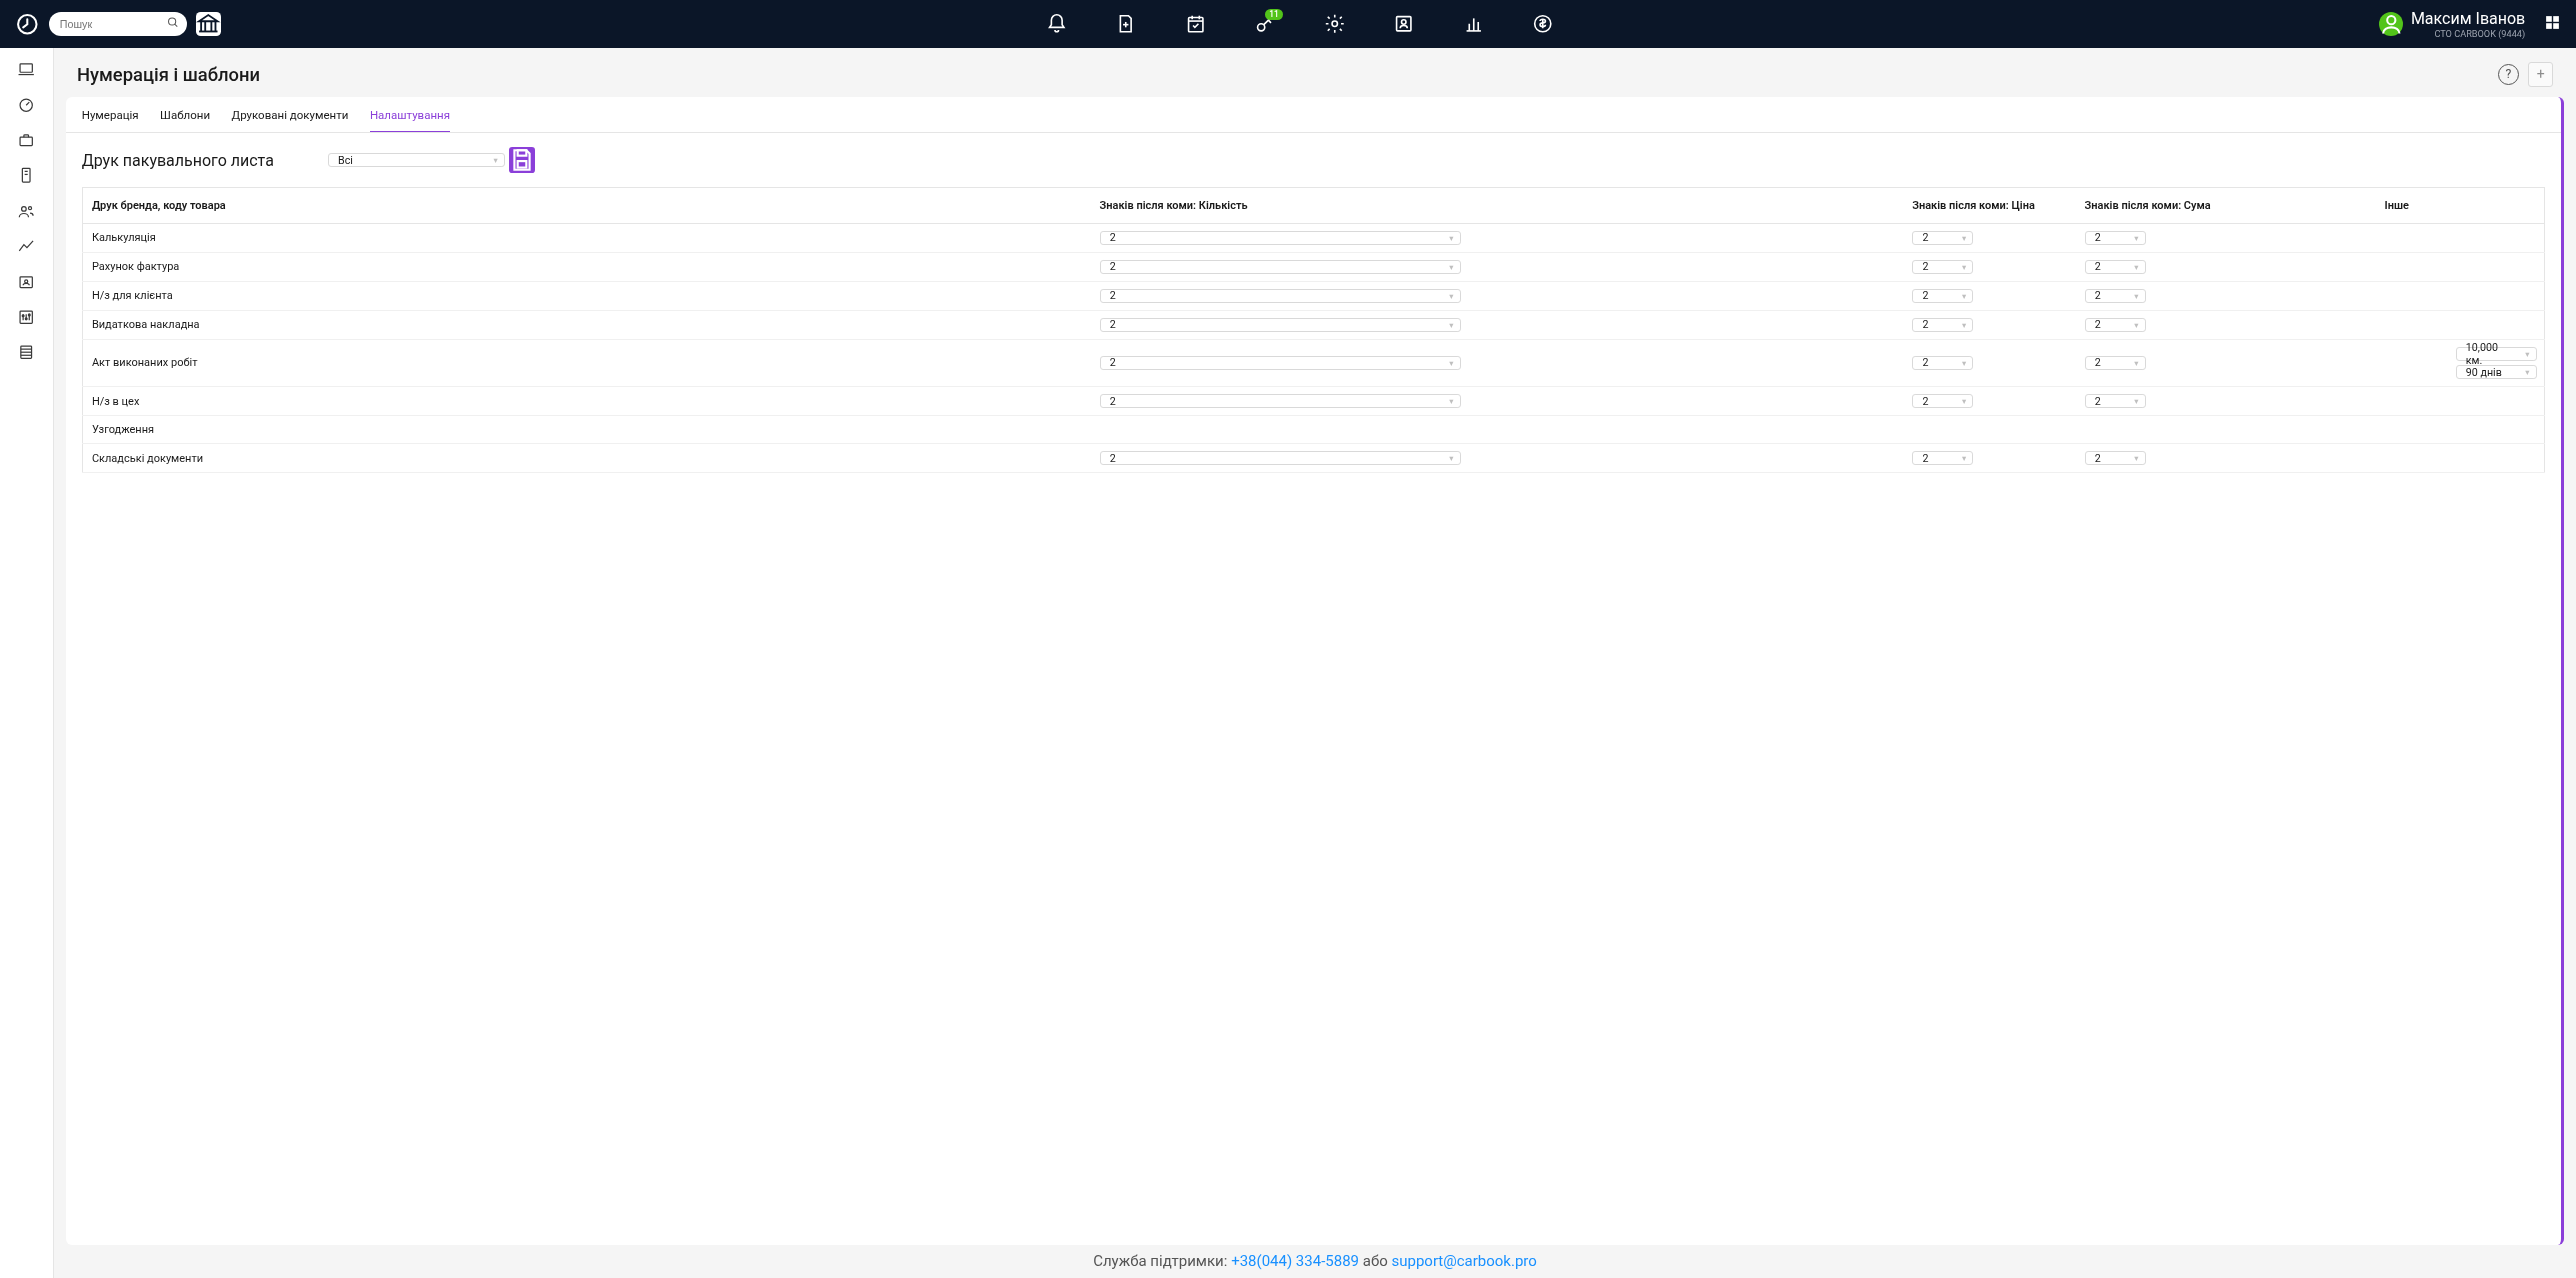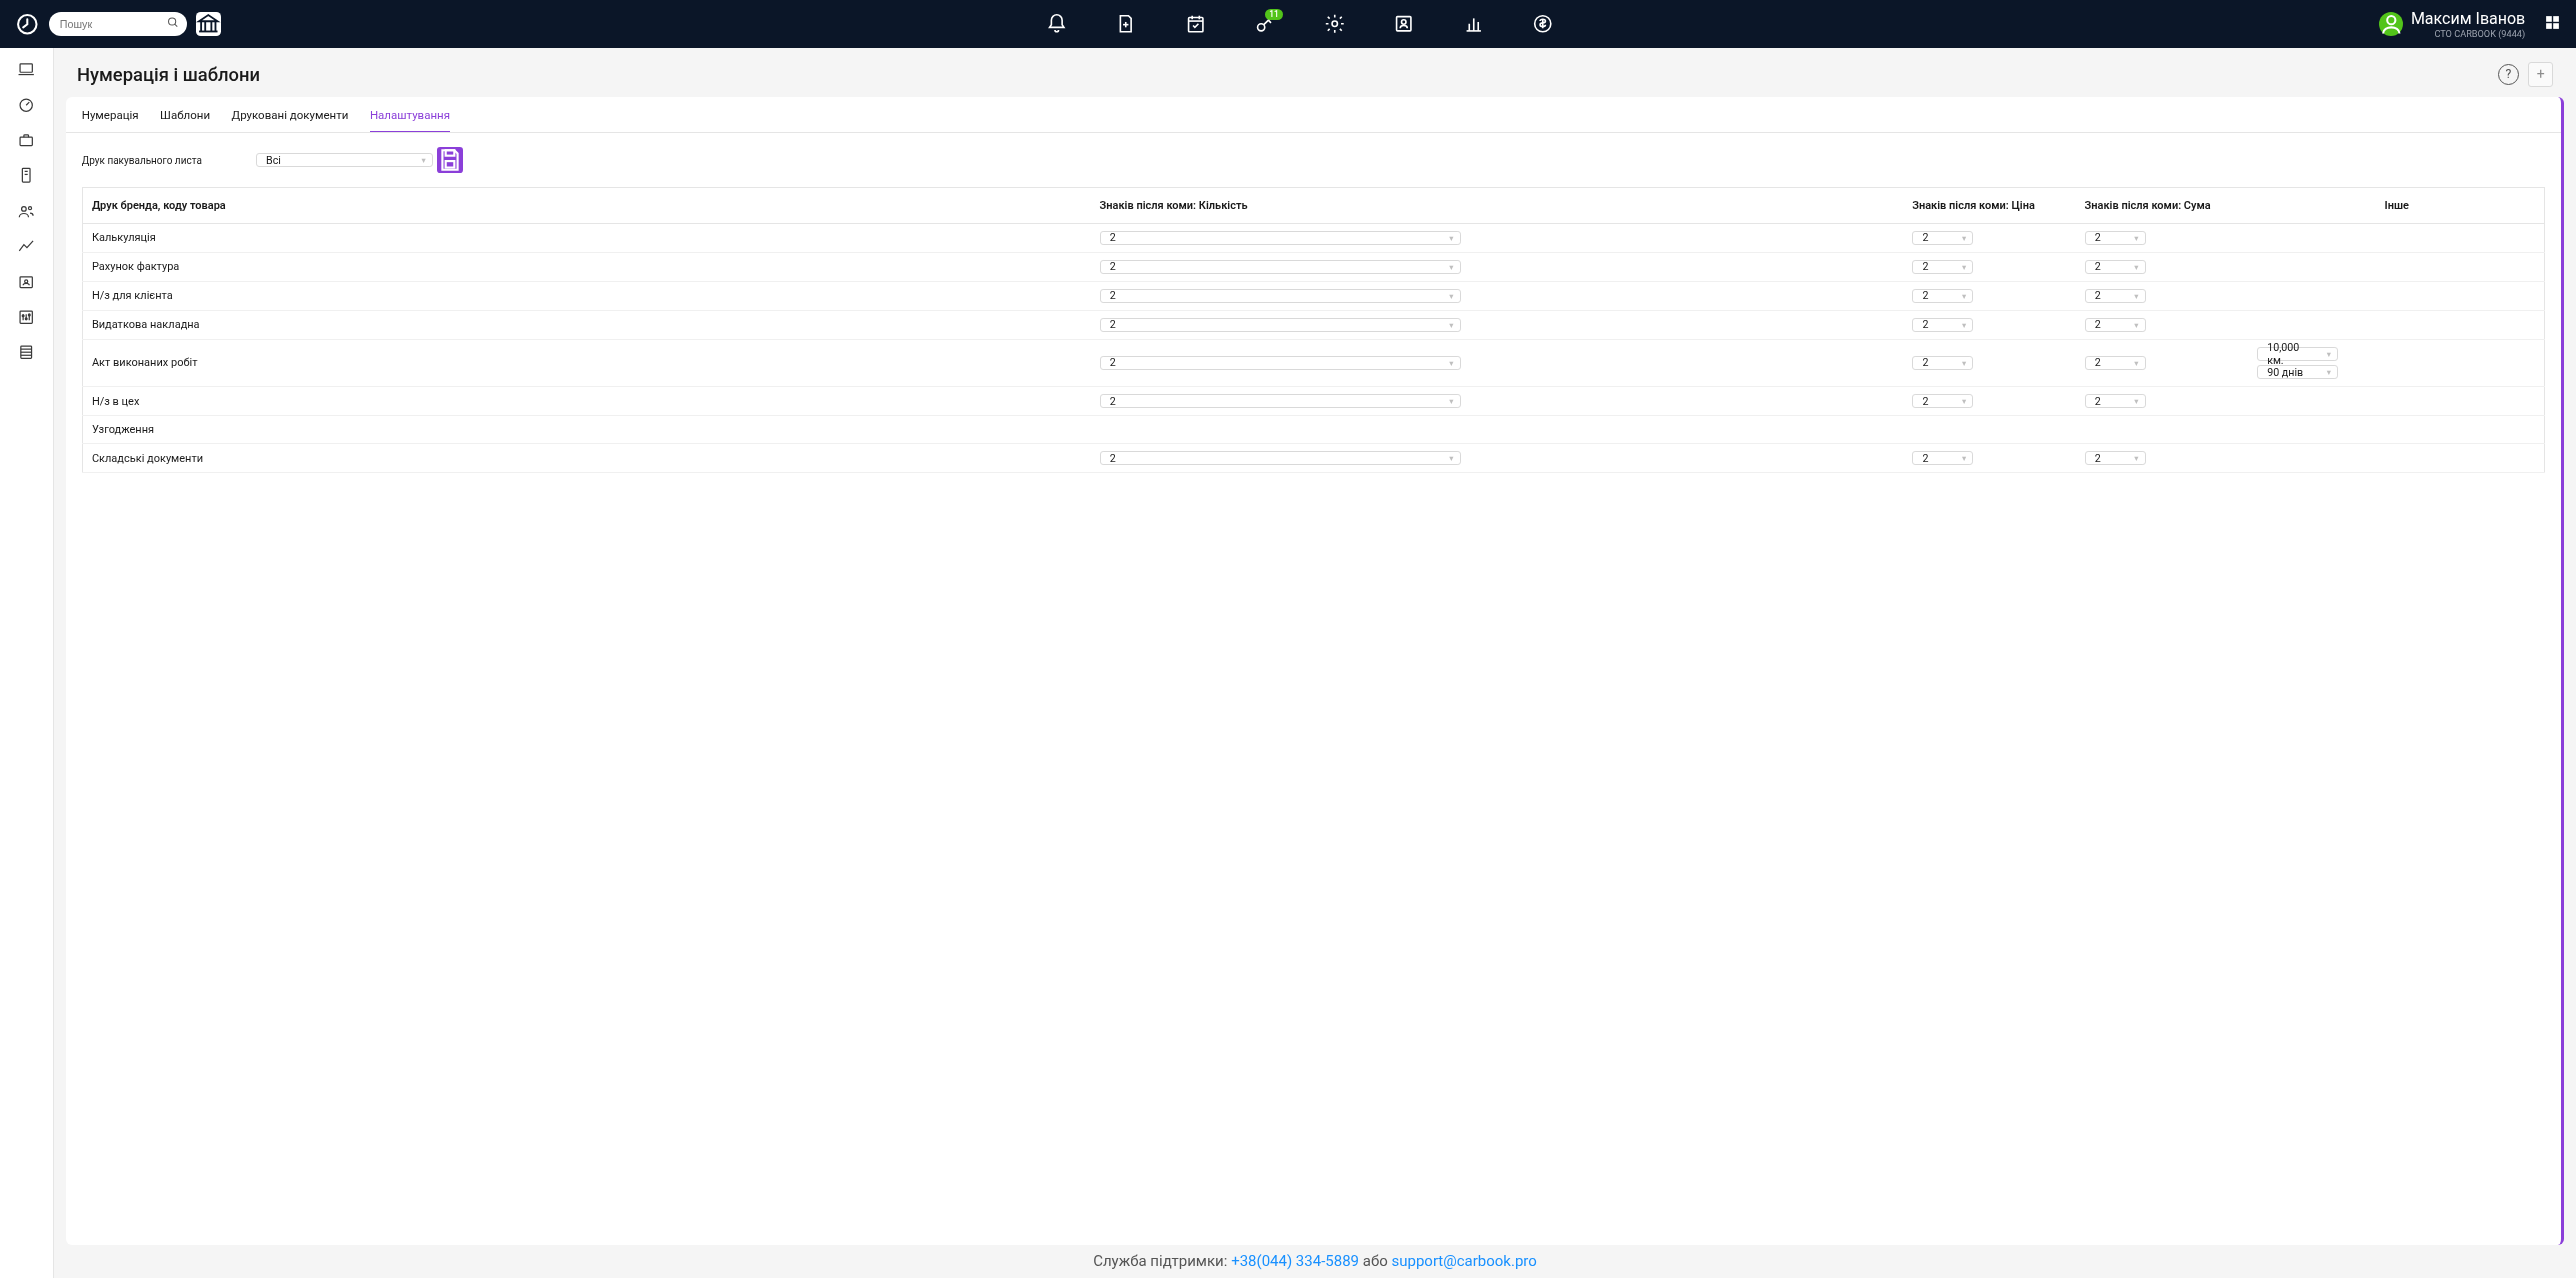--- a/index.html
+++ b/index.html
@@ -36,21 +36,21 @@
 
 .card { background: #fff; border-radius: 6.1px; margin: 0 12.3px 0 12.3px; flex: 1; display: flex; flex-direction: column; overflow: hidden; position: relative; border-right: 3.1px solid #8b3fd9; }
 
 
 .tabs { display: flex; gap: 21.5px; padding: 10.7px 15.4px 0; border-bottom: 0.8px solid #e5e5e5; }
 .tab { padding-bottom: 9.2px; font-size: 11.5px; color: #1a1a1a; cursor: pointer; border-bottom: 1.5px solid transparent; }
 .tab.active { color: #8b3fd9; border-bottom-color: #8b3fd9; }
 
 
 .filter-row { display: flex; align-items: center; gap: 54px; padding: 14px 15.4px; }
-.filter-row label { font-size: 10px; color: #1a1a1a; }
+.filter-row label { font-size: 16px; color: #1a1a1a; }
 .filter-row .select-wrap { display: flex; align-items: center; gap: 4.6px; }
 
 .select { position: relative; height: 14px; border: 0.8px solid #d9d9d9; border-radius: 3.1px; background: #fff; display: flex; align-items: center; padding: 0 21.5px 0 9.2px; font-size: 10.7px; color: #1a1a1a; cursor: pointer; }
 .select.small { width: 61px; }
 .select.med { width: 177px; }
 .select.large { width: 361px; }
 .select.other { width: 81px; }
 .select .chevron { position: absolute; right: 6.1px; top: 50%; transform: translateY(-50%); color: #bfbfbf; font-size: 8.4px; }
 
 .save-btn { width: 26px; height: 26px; background: #8b3fd9; border-radius: 3.1px; display: flex; align-items: center; justify-content: center; color: #fff; cursor: pointer; }
@@ -60,21 +60,21 @@
 table { width: 100%; border-collapse: collapse; border: 0.8px solid #e5e5e5; }
 thead th { background: #fff; text-align: left; padding: 10.7px 7.7px; font-size: 11px; font-weight: 600; color: #1a1a1a; border-bottom: 0.8px solid #e5e5e5; vertical-align: top; }
 thead th:first-child { padding-left: 9.2px; }
 tbody td { padding: 7px 7.7px; border-bottom: 0.8px solid #f0f0f0; font-size: 11px; color: #1a1a1a; vertical-align: middle; }
 tbody td:first-child { padding-left: 9.2px; margin-left: 22px; }
 .col-name { width: 41%; }
 .col-qty  { width: 33%; }
 .col-price{ width: 7%; }
 .col-sum  { width: 7%; }
 .col-other{ width: 12%; text-align: center; }
-.other-cell { display: flex; flex-direction: column; gap: 4.6px; align-items: flex-start; }
+.other-cell { display: flex; flex-direction: column; gap: 4.6px; align-items: flex-end; }
 
 
 .footer { text-align: center; padding: 7.7px 0; font-size: 15px; color: #555; background: #f5f5f5; }
 .footer a { color: #1890ff; text-decoration: none; }
 
 svg { width: 100%; height: 100%; }
 </style>
 </head>
 <body>
 

